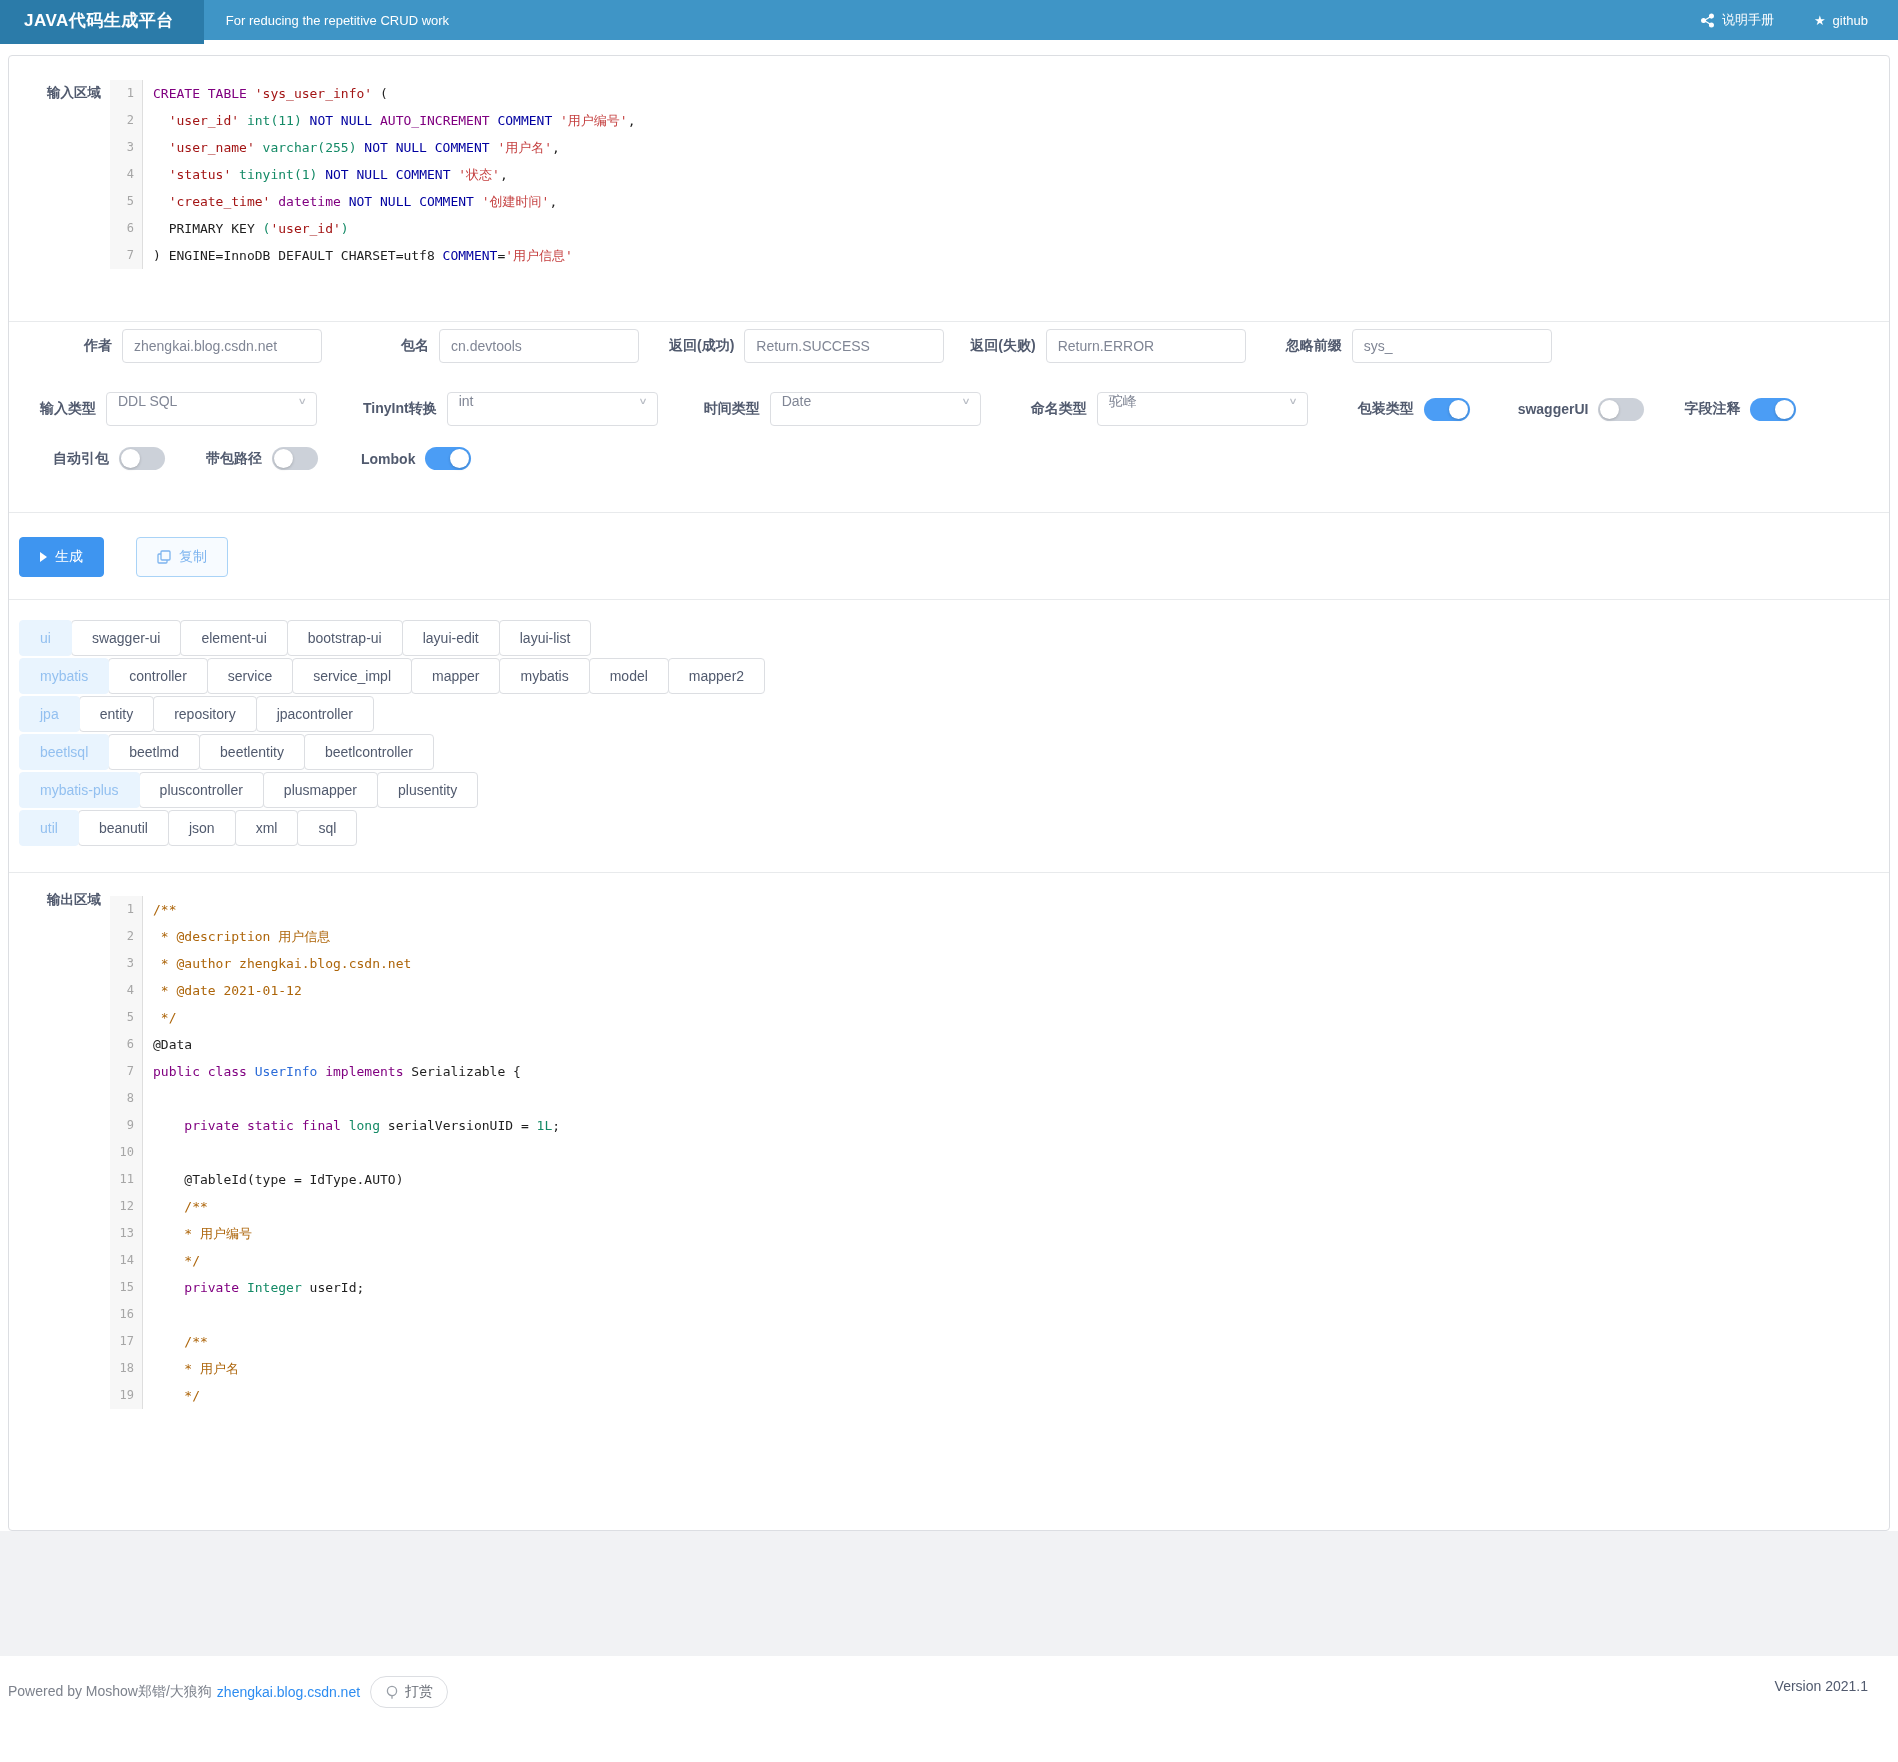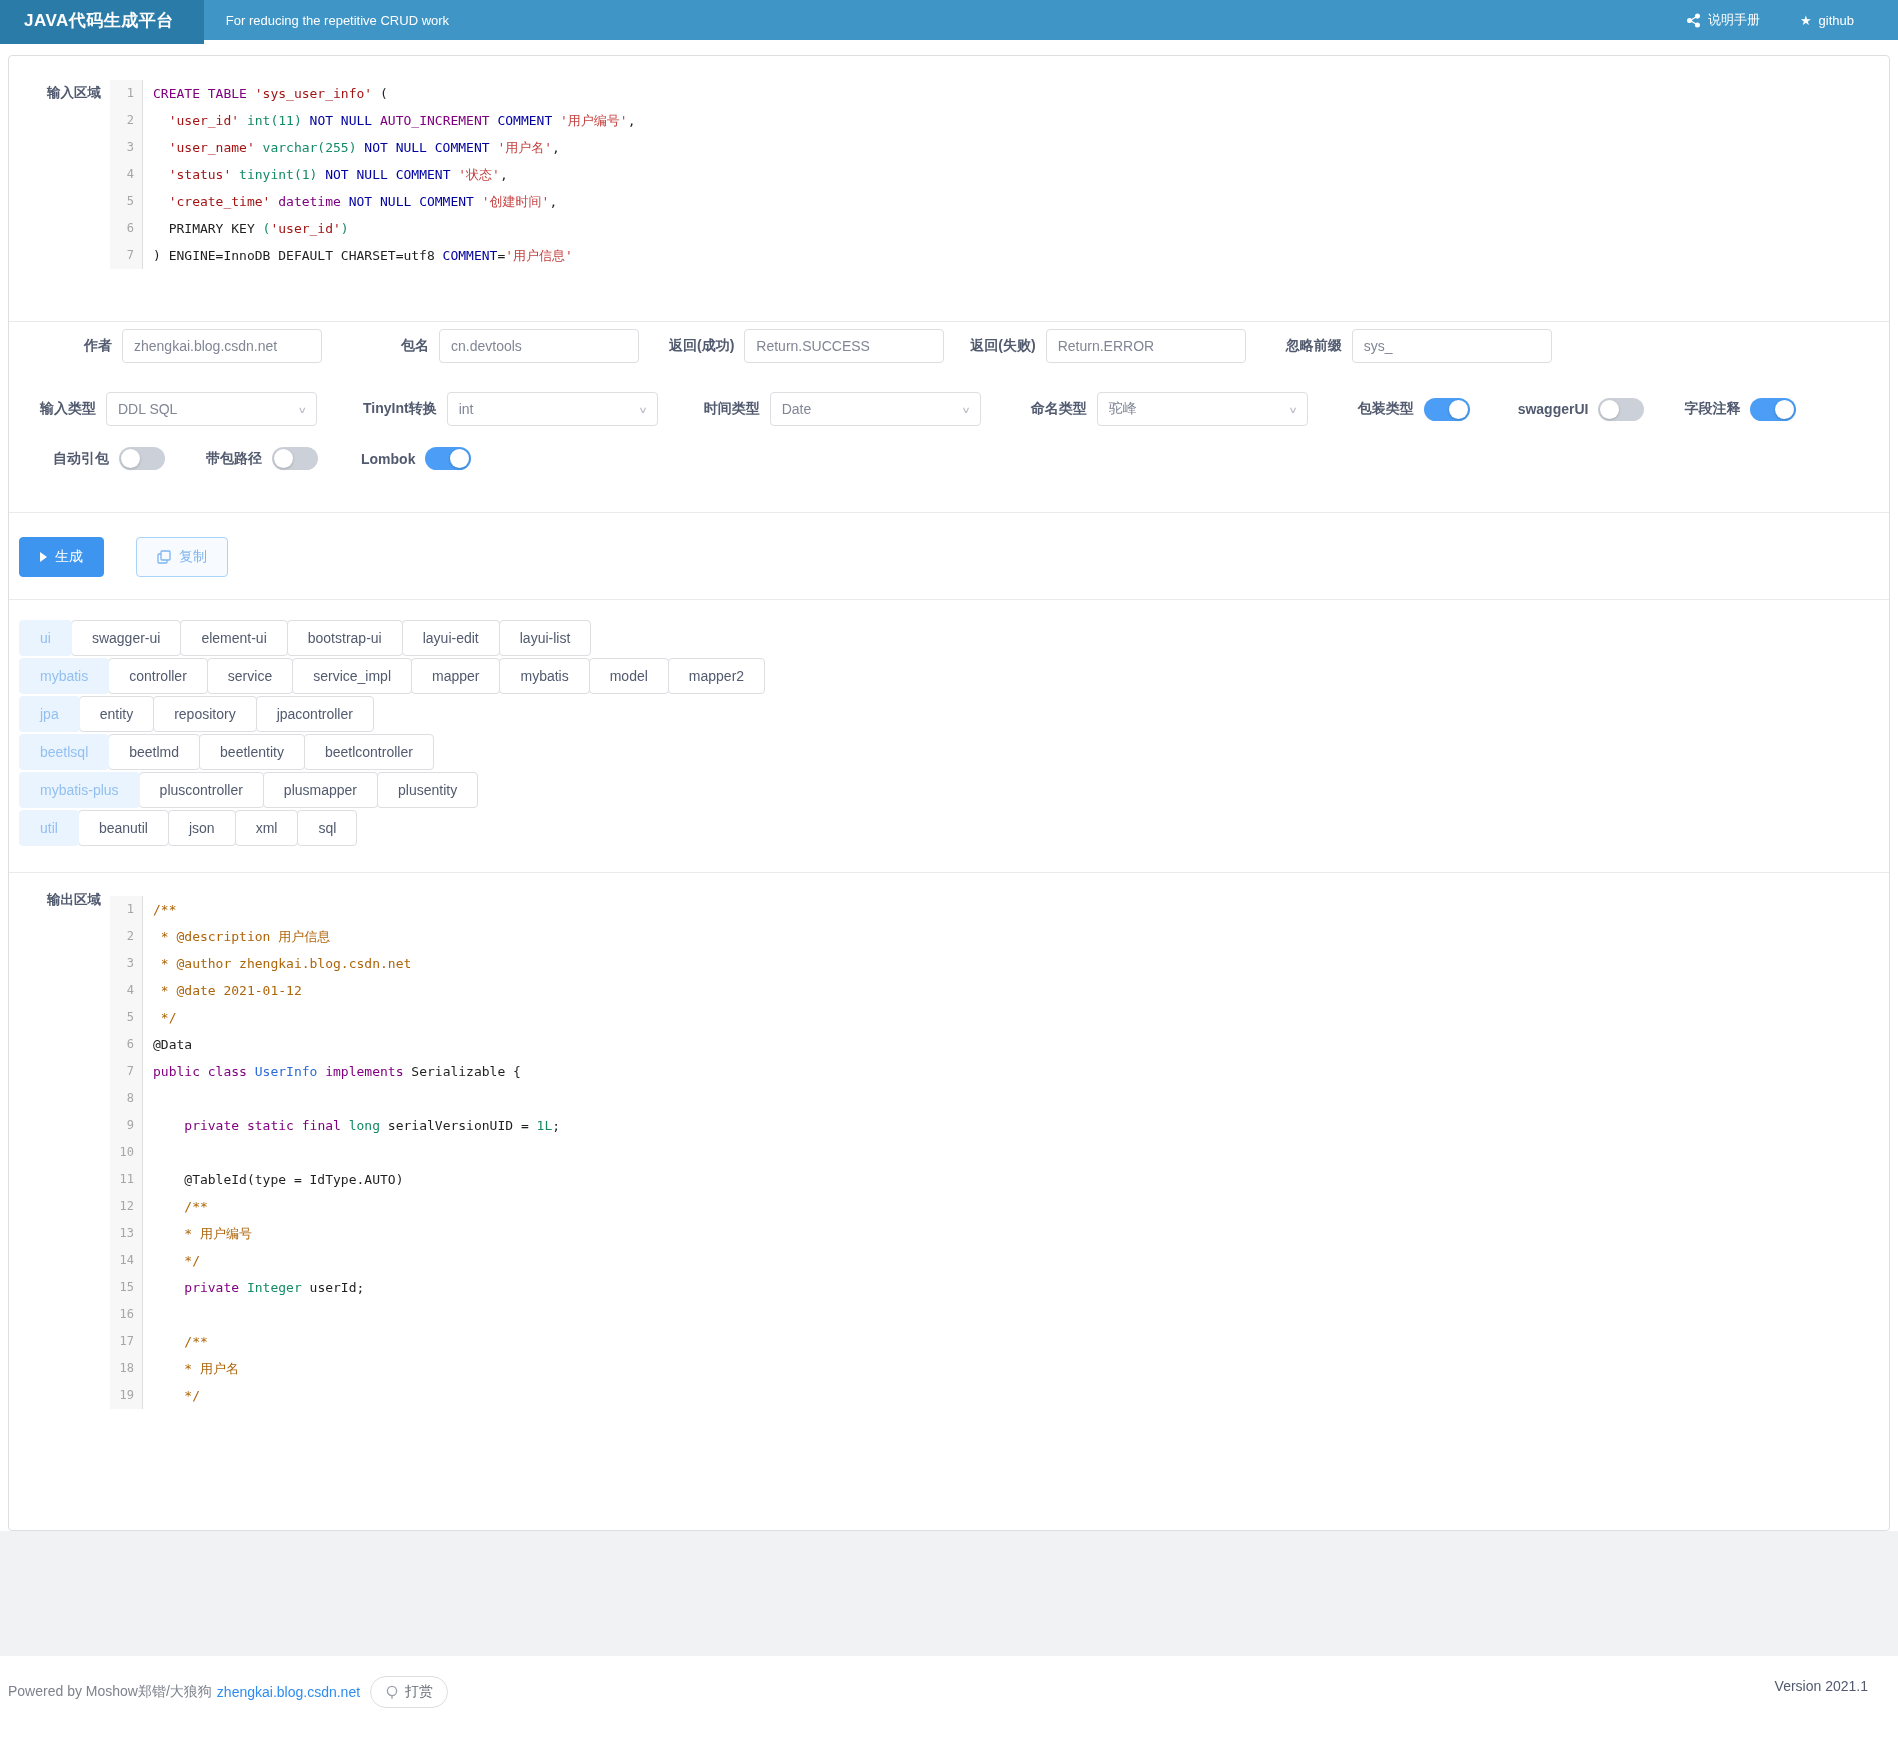--- a/index.html
+++ b/index.html
@@ -6,21 +6,21 @@
   html,body { margin:0; padding:0; }
   body {
     width:1898px; min-height:1762px;
     font-family:"Liberation Sans","DejaVu Sans",sans-serif;
     background:#ffffff; color:#515a6e;
   }
   
   .app-header { height:40px; background:var(--header-light,#3f95c6); display:flex; align-items:center; color:#fff; }
   .brand { height:48px; background:var(--header-dark,#2b7ba9); display:flex; align-items:center; padding:0 30px 0 24px; font-size:17px; font-weight:bold; letter-spacing:.5px; }
   .subtitle { margin-left:22px; font-size:13px; }
-  .hlinks { margin-left:auto; display:flex; gap:40px; padding-right:44px; font-size:13px; }
+  .hlinks { margin-left:auto; display:flex; gap:40px; padding-right:30px; font-size:13px; }
   .hlink { display:flex; align-items:center; gap:7px; color:#fff; cursor:pointer; text-decoration:none; }
   .hlink svg { display:block; }
   .star-glyph { font-size:13px; line-height:1; }
   
   .panel { margin:15px 0 0 8px; width:1882px; height:1476px; border:1px solid #dcdee2; border-radius:4px; background:#fff; overflow:hidden; }
   .desc { padding:12px 16px; font-size:13.5px; color:#515a6e; border-bottom:1px solid #e8eaec; }
   .divider { border-top:1px solid #e8eaec; }
   
   .io-section { display:flex; }
   .input-section { height:265px; padding-top:24px; }
@@ -40,21 +40,21 @@
   .tok-b { color:#2b6bd8; }   
   .tok-d { color:#1f1f1f; }
   
   .form-section { padding-top:7px; padding-bottom:42px; }
   .form-row { display:flex; align-items:center; }
   .row2 { margin-top:29px; }
   .row3 { margin-top:21px;align-items:center; }
   .field { display:flex; align-items:center; }
   .f-label { font-size:14px; font-weight:bold; color:#515a6e; margin-right:10px; white-space:nowrap; }
   .f-input { width:200px; height:34px; border:1px solid #dcdee2; border-radius:4px; padding:0 11px; font-size:14px; color:#808695; outline:none; background:#fff; font-family:inherit; }
-  .select { width:211px; height:34px; border:1px solid #dcdee2; border-radius:4px; position:relative; display:flex; align-items:center; padding:0 26px 0 11px; font-size:14px; color:#808695; background:#fff; cursor:pointer; }
+  .select { width:211px; height:34px; border:1px solid #dcdee2; border-radius:4px; position:relative; display:flex; padding:0 26px 0 11px; font-size:14px; color:#808695; background:#fff; cursor:pointer; }
   .chevron { position:absolute; right:9px; color:#b8bcc4; font-size:13px; transform:scaleY(.7); }
   .row1 .field:nth-child(1){margin-left:75px;}
   .row1 .field:nth-child(2){margin-left:79px;}
   .row1 .field:nth-child(3){margin-left:30px;}
   .row1 .field:nth-child(4){margin-left:26px;}
   .row1 .field:nth-child(5){margin-left:40px;}
   .row2 .field:nth-child(1){margin-left:31px;}
   .row2 .field:nth-child(2){margin-left:46px;}
   .row2 .field:nth-child(3){margin-left:46px;}
   .row2 .field:nth-child(4){margin-left:50px;}

